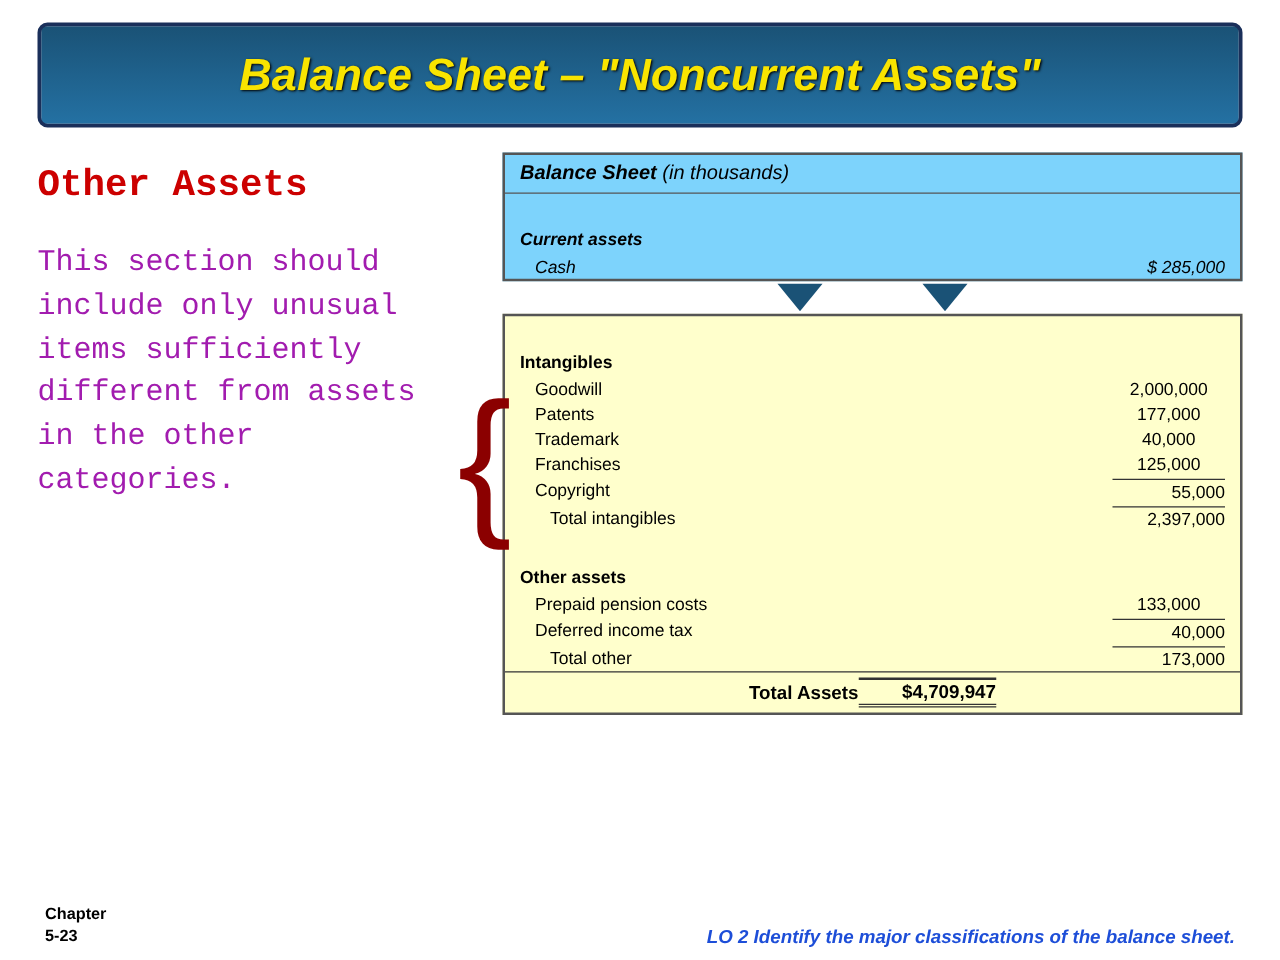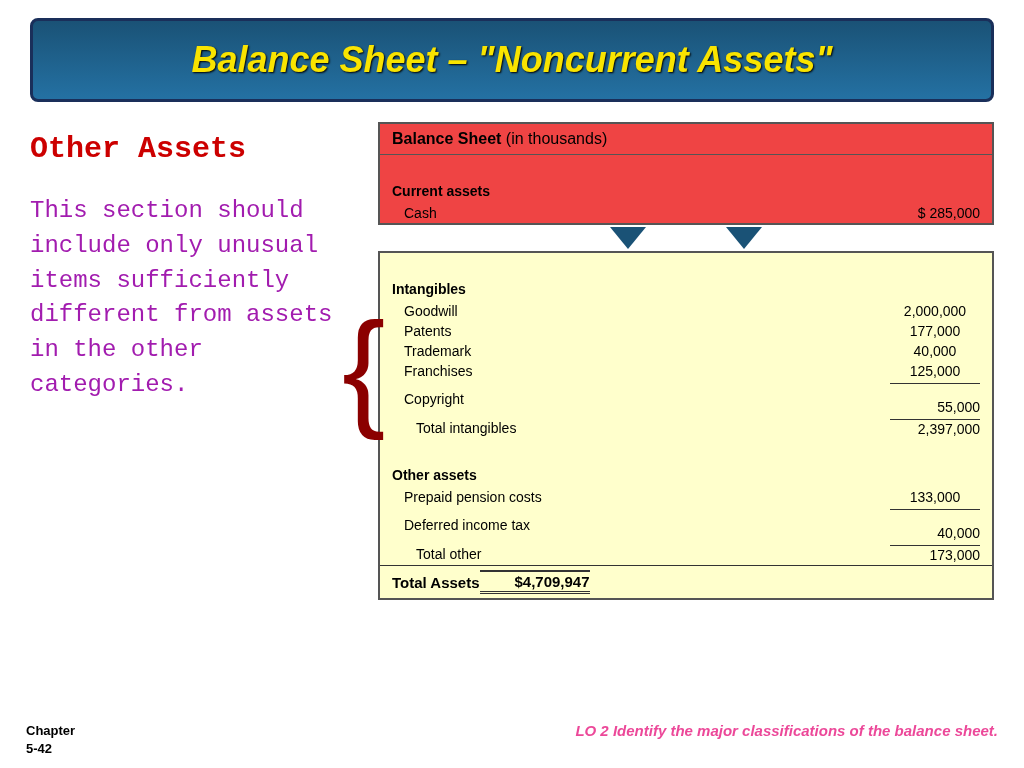--- a/index.html
+++ b/index.html
@@ -31,21 +31,21 @@
       text-shadow: 1px 1px 2px #000;
       font-family: Arial, sans-serif;
     }
 
     
     .main-content {
       display: flex;
       flex-direction: row;
       margin-top: 20px;
       padding: 0 30px;
-      gap: 8px;
+      gap: 32px;
     }
 
     
     .left-panel {
       flex: 0 0 340px;
       padding-top: 10px;
     }
 
     .other-assets-title {
       font-size: 30px;
@@ -67,22 +67,23 @@
       flex: 1;
       display: flex;
       flex-direction: column;
       gap: 0;
       position: relative;
     }
 
     
     .bs-top-box {
       border: 2px solid #555;
-      background: #ef4444;
+      background: #7dd3fc;
       padding: 0;
+      font-style: italic;
     }
 
     .bs-header-row {
       display: flex;
       justify-content: space-between;
       align-items: center;
       padding: 6px 12px;
       border-bottom: 1px solid #555;
     }
 
@@ -143,21 +144,21 @@
 
     .bs-total-row .amount {
       border-top: 1px solid #333;
       min-width: 90px;
       text-align: right;
       padding-top: 1px;
     }
 
     .bs-total-assets-row {
       display: flex;
-      justify-content: flex-start;
+      justify-content: center;
       align-items: center;
       padding: 4px 12px;
       font-size: 15px;
       font-weight: bold;
       font-family: Arial, sans-serif;
       border-top: 1px solid #333;
     }
 
     .bs-total-assets-row .total-amount {
       border-top: 2px solid #333;
@@ -186,44 +187,44 @@
     }
 
     
     .footer {
       position: absolute;
       bottom: 10px;
       left: 0;
       right: 0;
       display: flex;
       justify-content: space-between;
-      align-items: flex-start;
-      padding: 0 26px;
+      align-items: flex-end;
+      padding: 0 36px;
     }
 
     .chapter-label {
       font-size: 13px;
       font-family: Arial, sans-serif;
       font-weight: bold;
       line-height: 1.4;
     }
 
     .lo-text {
       font-size: 15px;
       font-style: italic;
       font-weight: bold;
       font-family: Arial, sans-serif;
-      color: #ec4899;
+      color: #1d4ed8;
     }
 
     .underline-amount {
       border-top: 1px solid #333;
       min-width: 90px;
       text-align: right;
-      padding-top: 15px;
+      padding-top: 1px;
     }
 
     .amount-right {
       min-width: 90px;
       text-align: center;
     }
   </style>
 </head>
 <body>
 
@@ -312,16 +313,16 @@
         <span class="total-amount">$4,709,947</span>
       </div>
     </div>
 
   </div>
 </div>
 
 <div class="footer">
   <div class="chapter-label">
     <div>Chapter</div>
-    <div>5-42</div>
+    <div>5-23</div>
   </div>
   <div class="lo-text">LO 2 Identify the major classifications of the balance sheet.</div>
 </div>
 
 </body></html>

